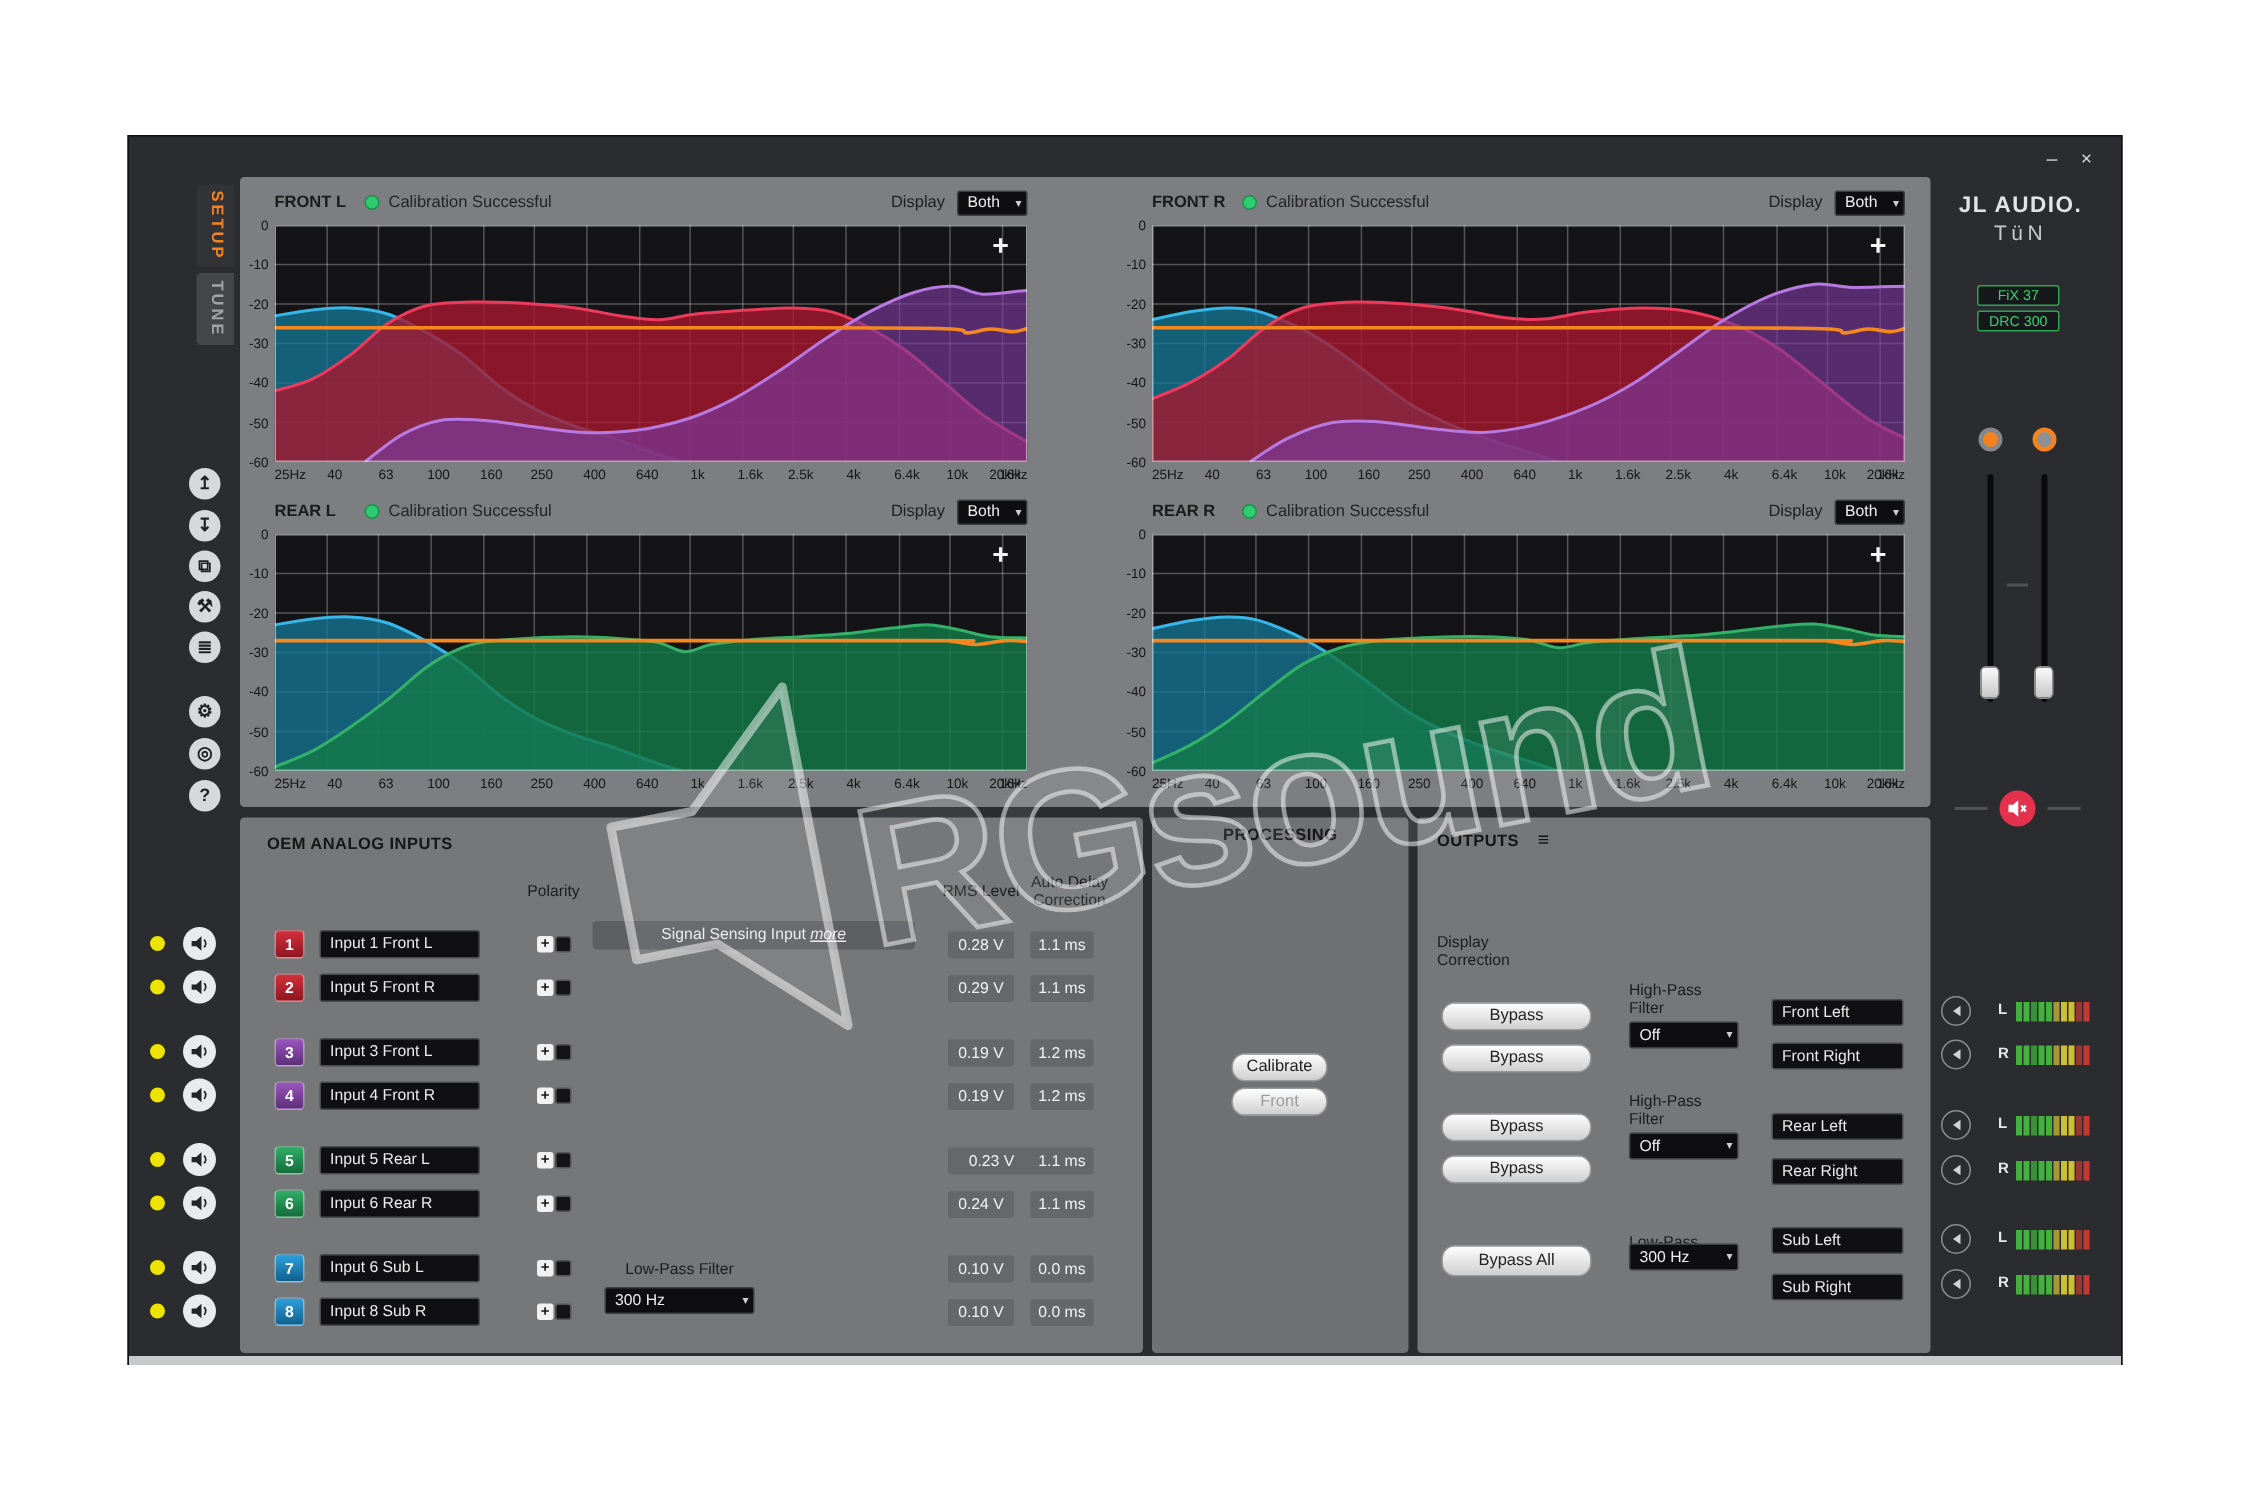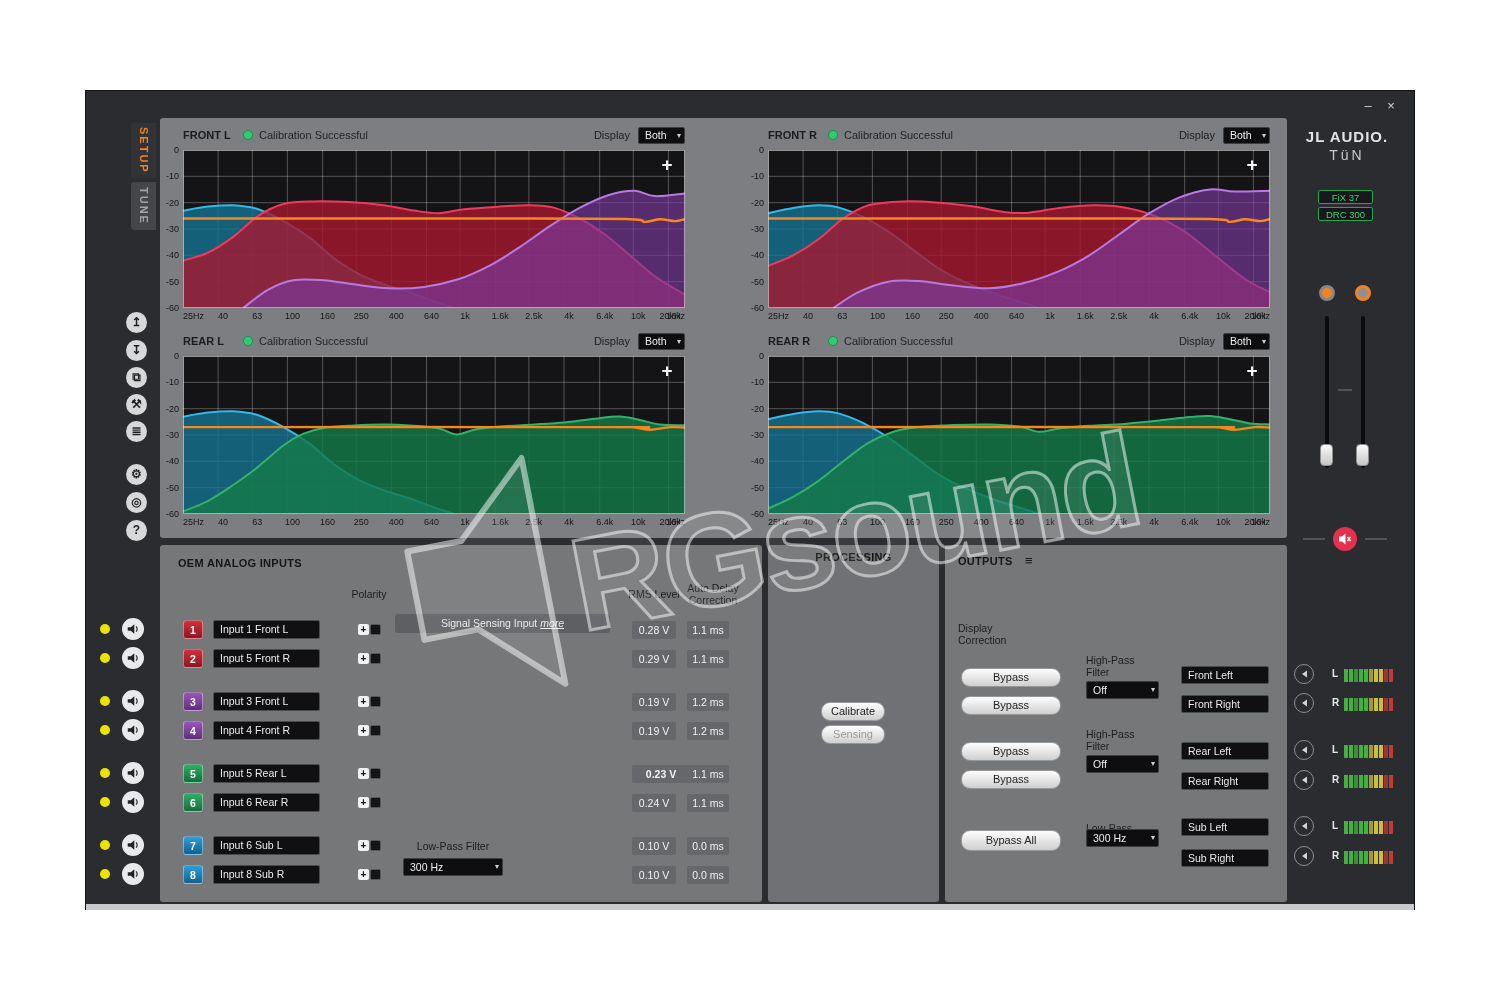--- a/index.html
+++ b/index.html
@@ -412,21 +412,21 @@
         <div class="abs valbox" style="left: 449px; top: 1px; width: 44px;">0.19 V</div>
         <div class="abs valbox" style="left: 504px; top: 1px; width: 42px;">1.2 ms</div>
       </div>
       <div class="abs" style="left: 183px; top: 764px; width: 560px; height: 19px;">
         <div class="abs badge" style="left: 0px; top: 0px; background: linear-gradient(rgb(47, 174, 102), rgb(21, 109, 60));">5</div>
         <div class="abs namefield" style="left: 30px; top: 0px;">Input 5 Rear L</div>
         <div class="abs pol" style="left: 175px; top: 4px;">
           <div class="p1">+</div>
           <div class="p2"></div>
         </div>
-        <div class="abs valbox" style="left: 449px; top: 1px; width: 58px; font-weight: bold;">0.23 V</div>
+        <div class="abs valbox" style="left: 449px; top: 1px; width: 58px;">0.23 V</div>
         <div class="abs valbox" style="left: 504px; top: 1px; width: 42px;">1.1 ms</div>
       </div>
       <div class="abs" style="left: 183px; top: 793px; width: 560px; height: 19px;">
         <div class="abs badge" style="left: 0px; top: 0px; background: linear-gradient(rgb(47, 174, 102), rgb(21, 109, 60));">6</div>
         <div class="abs namefield" style="left: 30px; top: 0px;">Input 6 Rear R</div>
         <div class="abs pol" style="left: 175px; top: 4px;">
           <div class="p1">+</div>
           <div class="p2"></div>
         </div>
         <div class="abs valbox" style="left: 449px; top: 1px; width: 44px;">0.24 V</div>
@@ -507,21 +507,21 @@
       <div class="abs spk-circ" style="left: 122px; top: 863px;">
         <svg width="14" height="14" viewBox="0 0 16 16">
           <path d="M2 6 L5.5 6 L9.5 2.5 L9.5 13.5 L5.5 10 L2 10 Z" fill="#232427"></path>
           <path d="M11.5 5 A4.2 4.2 0 0 1 11.5 11" fill="none" stroke="#232427" stroke-width="1.3"></path>
         </svg>
       </div>
     </div>
 
   <div class="abs sec-title" style="left:768px;top:551px;width:171px;text-align:center;">PROCESSING</div>
   <div class="abs btn" style="left:821px;top:702px;width:64px;height:19px;line-height:17px;">Calibrate</div>
-  <div class="abs btn disabled" style="left:821px;top:725px;width:64px;height:19px;line-height:17px;">Sensing</div>
+  <div class="abs btn disabled" style="left:821px;top:725px;width:64px;height:19px;line-height:17px;">Front</div>
 
   <div class="abs" style="left:958px;top:551px;">
     <span class="sec-title">OUTPUTS</span>
     <span style="font-size:13px;color:#161616;margin-left:8px;">≡</span>
   </div>
   <div class="abs small-label" style="left:958px;top:622px;">
     <span>Display</span><br>
     <span>Correction</span>
   </div>
   <div class="abs btn" style="left:961px;top:668px;width:100px;height:19px;line-height:17px;">Bypass</div>

